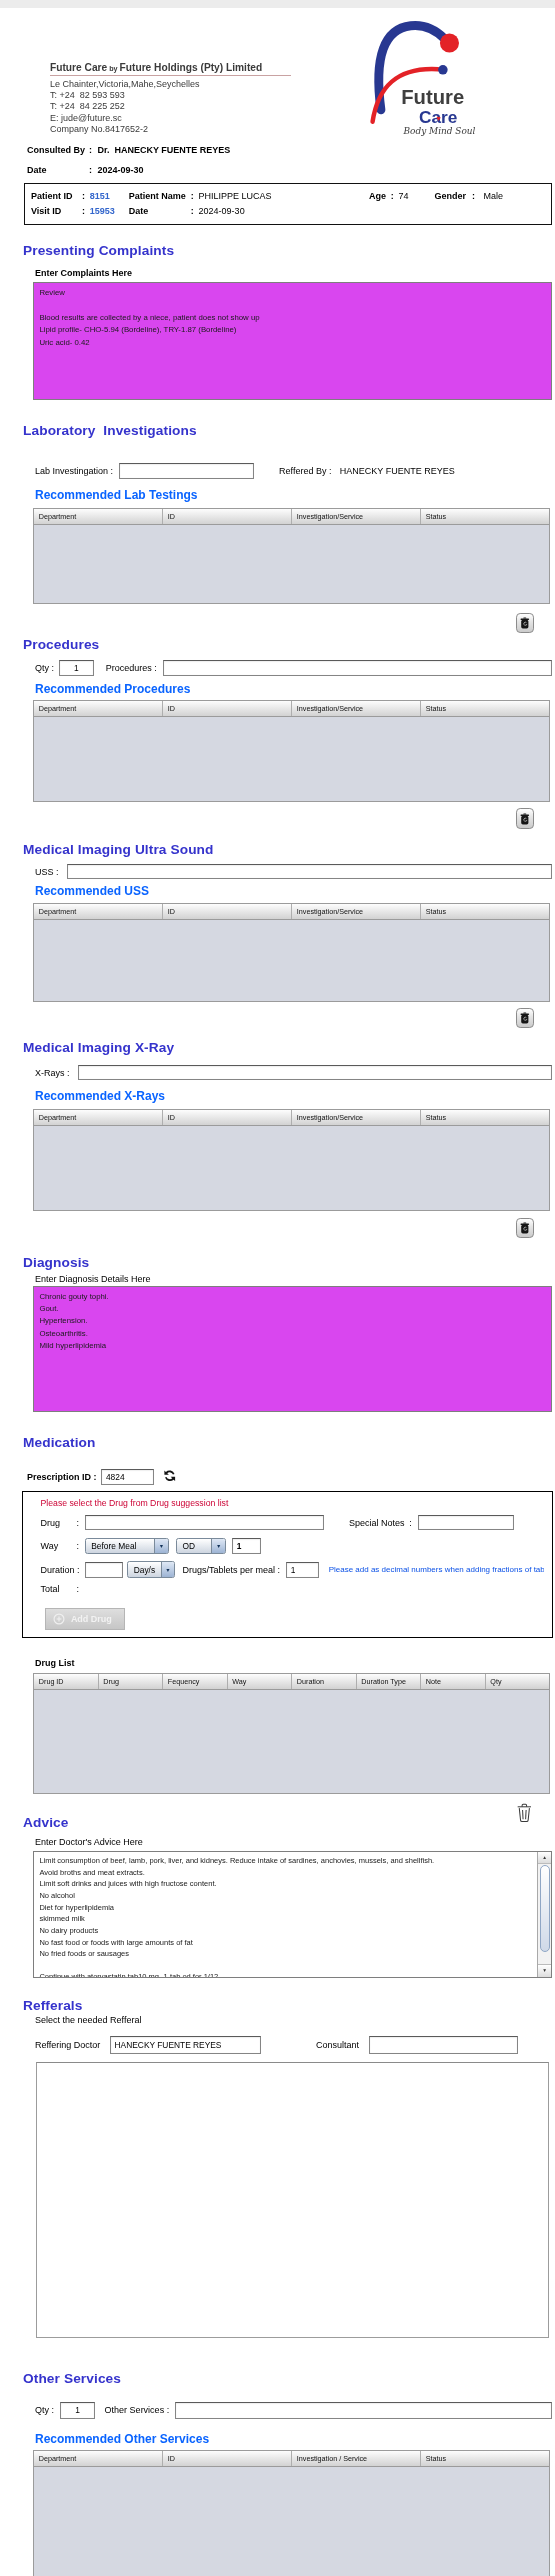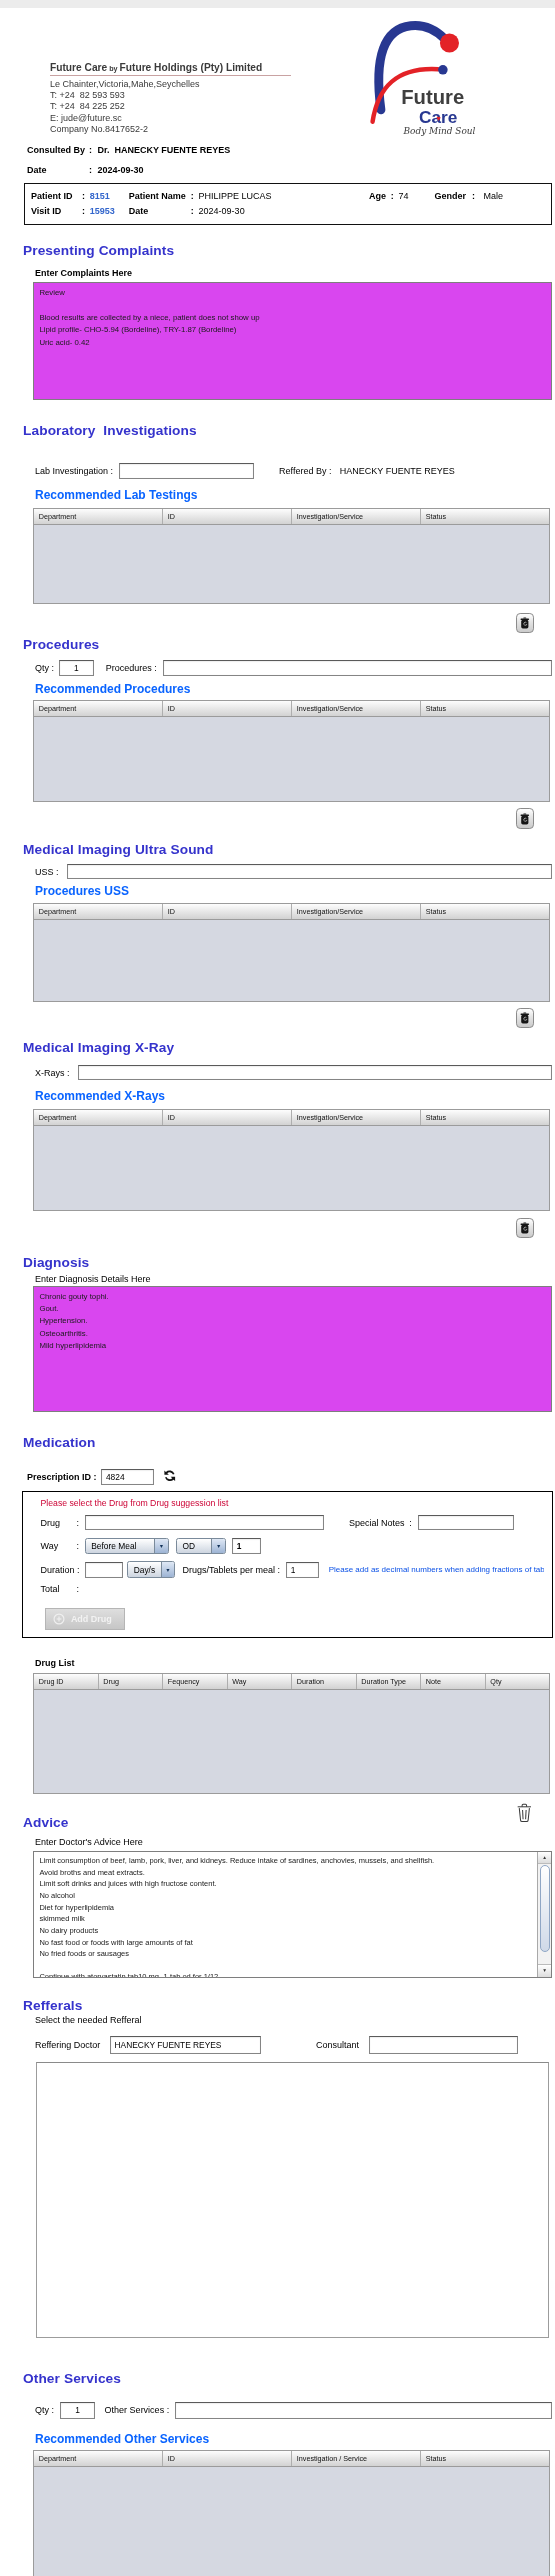--- a/index.html
+++ b/index.html
@@ -200,21 +200,21 @@
         <path d="M10.6 9.2 a2.6 2.6 0 1 0 0.9 2.4" stroke="#d8d8d8" stroke-width="1.1" fill="none"></path>
       </svg>
   </button>
 </div>
 
 <div style="margin-top:13px" class="section-title">Medical Imaging Ultra Sound</div>
 <div style="margin-top:7.2px" class="form-row">
   <span>USS :</span>
   <input class="text-input" style="margin-left: 8.4px; flex: 1 1 0%;" value="">
 </div>
-<div style="margin-top:4.8px" class="link-label">Procedures USS</div>
+<div style="margin-top:4.8px" class="link-label">Recommended USS</div>
 <div style="margin-top:4.8px" class="gtable">
   <div class="ghead">
     <span class="gcell">Department</span>
     <span class="gcell">ID</span>
     <span class="gcell">Investigation/Service</span>
     <span class="gcell">Status</span>
   </div>
   <div class="gbody" style="height:81px"></div>
 </div>
 <div style="margin-top:6px" class="trash-row">

